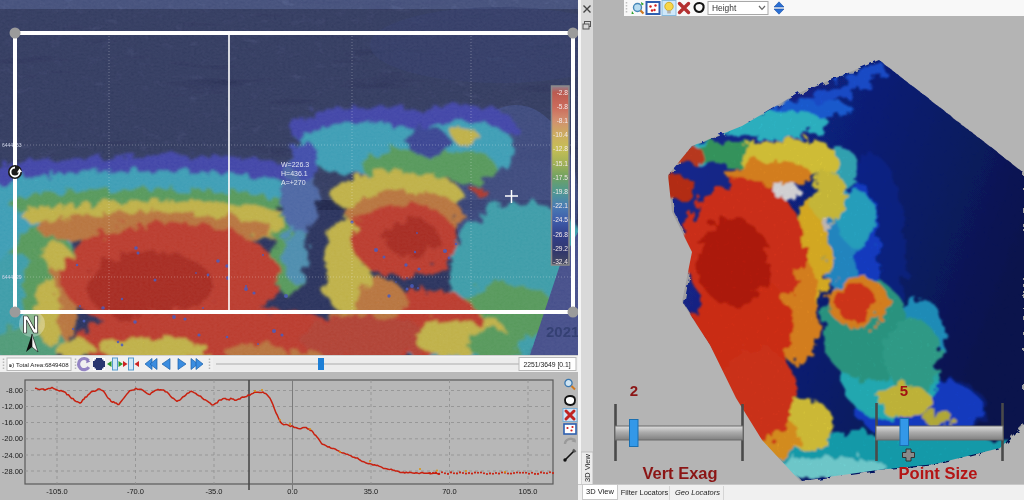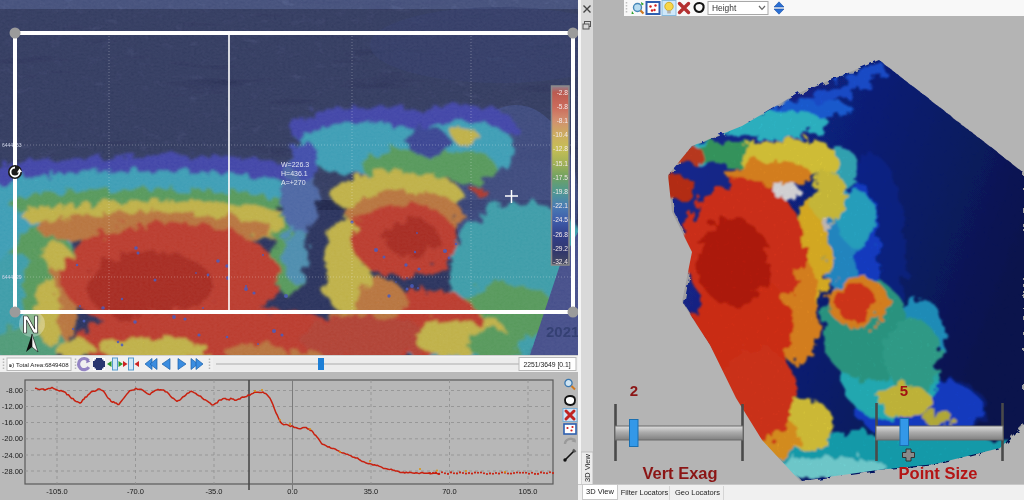--- a/index.html
+++ b/index.html
@@ -590,16 +590,16 @@
         <text x="904" y="396" font-size="15" font-weight="bold" fill="#a01212" text-anchor="middle">5</text>
         <text x="938" y="479" font-size="16.5" font-weight="bold" fill="#b41414" text-anchor="middle">Point Size</text>
         <path d="M906,450 h5 v3.5 h3.5 v5 h-3.5 v3.5 h-5 v-3.5 h-3.5 v-5 h3.5 Z" transform="translate(0,-1)" fill="#8a8a8a" stroke="#333" stroke-width="1"></path>
       </g>
     </svg>
   </div>
 
   <div class="abs" id="tabs" style="left:578px;top:484px;width:446px;height:16px;background:#f0f0f0;border-top:1px solid #c8c8c8;box-sizing:border-box;font-size:7.5px;color:#222;">
     <div class="abs" style="left:4px;top:0px;width:36px;height:15px;background:#ffffff;border:1px solid #c8c8c8;border-top:none;box-sizing:border-box;text-align:center;line-height:14px;">3D View</div>
     <div class="abs" style="left:42px;top:1px;width:50px;height:14px;border-right:1px solid #d5d5d5;box-sizing:border-box;text-align:center;line-height:13px;">Filter Locators</div>
-    <div class="abs" style="left:94px;top:1px;width:52px;height:14px;border-right:1px solid #d5d5d5;box-sizing:border-box;text-align:center;line-height:13px;">Geo Locators</div>
+    <div class="abs" style="left:94px;top:1px;width:52px;height:14px;border-right:1px solid #d5d5d5;box-sizing:border-box;text-align:center;line-height:13px;font-style:italic;">Geo Locators</div>
   </div>
 
 </div>
 
 </body></html>

